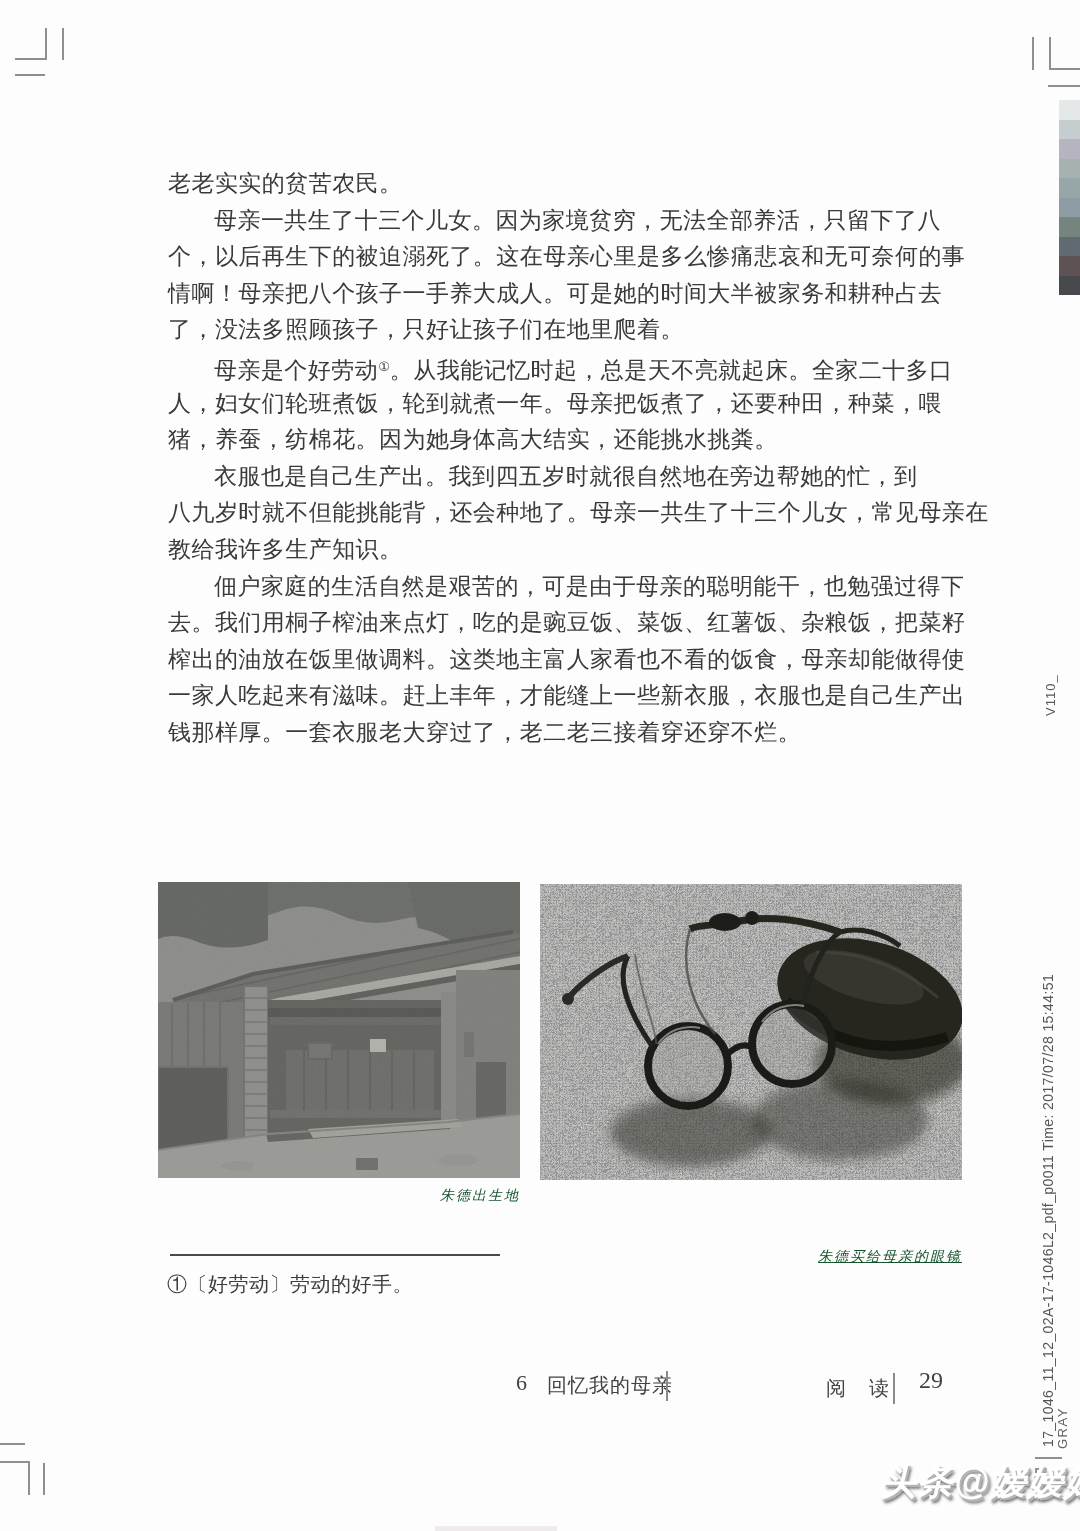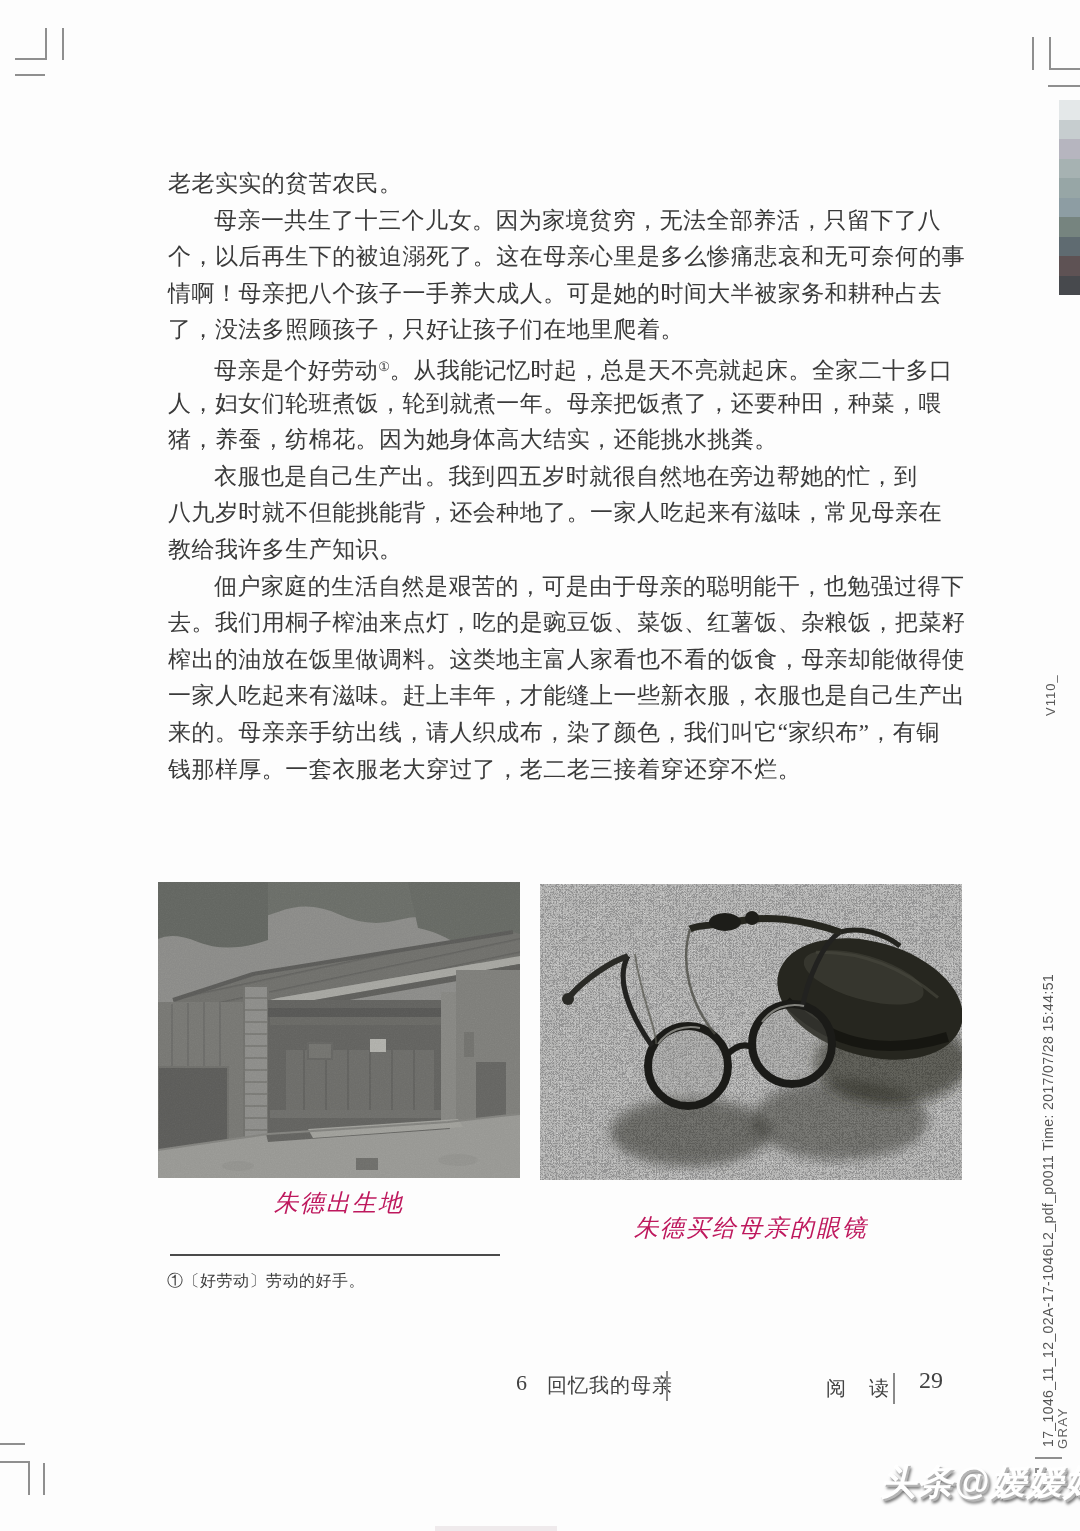--- a/index.html
+++ b/index.html
@@ -16,26 +16,26 @@
   .article{
     position:absolute;left:168px;top:166px;width:802px;
     font-size:23px;line-height:36.6px;letter-spacing:0.45px;color:#3a3a3a;
   }
   .article .line{white-space:nowrap;height:36.6px;}
   .article .line.indent{text-indent:46px;}
   .article sup{font-size:13px;vertical-align:7px;letter-spacing:0;}
   
   .figure{position:absolute;}
   .caption{
-    position:absolute;text-align:center;font-size:24px;color:#be185d;
+    position:absolute;text-align:right;font-size:14px;color:#14532d;
     font-style:italic;letter-spacing:2px;
   }
   
   .footnote-rule{position:absolute;left:170px;top:1254px;width:330px;height:2px;background:#4a4a4a;}
-  .footnote{position:absolute;left:167px;top:1271px;font-size:16px;color:#3d3d3d;letter-spacing:0.5px;}
+  .footnote{position:absolute;left:167px;top:1271px;font-size:20px;color:#3d3d3d;letter-spacing:0.5px;}
   
   .footer-item{position:absolute;color:#424242;}
   .f-num{left:516px;top:1370px;font-size:22px;}
   .f-title{left:547px;top:1372px;font-size:20px;letter-spacing:1px;}
   .f-bar1{left:666px;top:1371px;width:2px;height:30px;background:#8a8a8a;}
   .f-read{left:826px;top:1375px;font-size:20px;letter-spacing:9px;}
   .f-bar2{left:893px;top:1373px;width:2px;height:31px;background:#8a8a8a;}
   .f-page{left:919px;top:1367px;font-size:24px;}
   
   .rot{
@@ -91,27 +91,26 @@
   <div class="article">
       <div class="line">老老实实的贫苦农民。</div>
       <div class="line indent">母亲一共生了十三个儿女。因为家境贫穷，无法全部养活，只留下了八</div>
       <div class="line">个，以后再生下的被迫溺死了。这在母亲心里是多么惨痛悲哀和无可奈何的事</div>
       <div class="line">情啊！母亲把八个孩子一手养大成人。可是她的时间大半被家务和耕种占去</div>
       <div class="line">了，没法多照顾孩子，只好让孩子们在地里爬着。</div>
       <div class="line indent">母亲是个好劳动<sup>①</sup>。从我能记忆时起，总是天不亮就起床。全家二十多口</div>
       <div class="line">人，妇女们轮班煮饭，轮到就煮一年。母亲把饭煮了，还要种田，种菜，喂</div>
       <div class="line">猪，养蚕，纺棉花。因为她身体高大结实，还能挑水挑粪。</div>
       <div class="line indent">衣服也是自己生产出。我到四五岁时就很自然地在旁边帮她的忙，到</div>
-      <div class="line">八九岁时就不但能挑能背，还会种地了。一家人吃起来有滋味，常见母亲在</div>
+      <div class="line">八九岁时就不但能挑能背，还会种地了。母亲一共生了十三个儿女，常见母亲在</div>
       <div class="line">教给我许多生产知识。</div>
       <div class="line indent">佃户家庭的生活自然是艰苦的，可是由于母亲的聪明能干，也勉强过得下</div>
       <div class="line">去。我们用桐子榨油来点灯，吃的是豌豆饭、菜饭、红薯饭、杂粮饭，把菜籽</div>
       <div class="line">榨出的油放在饭里做调料。这类地主富人家看也不看的饭食，母亲却能做得使</div>
       <div class="line">一家人吃起来有滋味。赶上丰年，才能缝上一些新衣服，衣服也是自己生产出</div>
-      <div class="line">来的。母亲亲手纺出线，请人织成布，染了颜色，我们叫它“家织布”，有铜</div>
       <div class="line">钱那样厚。一套衣服老大穿过了，老二老三接着穿还穿不烂。</div>
     </div>
 
   <div class="figure" style="left:158px;top:882px;width:362px;height:296px;">
     <svg width="362" height="296" viewBox="0 0 362 296">
       <defs>
         <pattern id="tiles" width="13" height="13" patternUnits="userSpaceOnUse" patternTransform="rotate(78)">
           <rect width="13" height="13" fill="#57574f"></rect>
           <line x1="0" y1="0" x2="0" y2="13" stroke="#3b3b35" stroke-width="3"></line>
         </pattern>
@@ -235,21 +234,21 @@
       <path d="M300,48 C270,38 230,30 195,38 C175,42 160,40 150,45" fill="none" stroke="#26261f" stroke-width="7"></path>
       <ellipse cx="185" cy="38" rx="16" ry="9" fill="#1d1d19"></ellipse>
       <circle cx="212" cy="34" r="7" fill="#1d1d19"></circle>
       <path d="M300,48 C320,42 345,50 360,62" fill="none" stroke="#24241f" stroke-width="5"></path>
       <path d="M150,45 C140,80 150,120 175,150" fill="none" stroke="#4e4e46" stroke-width="2.5" opacity="0.8"></path>
       <path d="M95,70 C100,110 118,150 116,160" fill="none" stroke="#55554d" stroke-width="2" opacity="0.7"></path>
       <path d="M118,160 A40,40 0 0,1 160,144" fill="none" stroke="#e7e7e0" stroke-width="2" opacity="0.5"></path>
       <path d="M222,138 A40,40 0 0,1 264,122" fill="none" stroke="#e7e7e0" stroke-width="2" opacity="0.5"></path>
     </svg>
   </div>
-  <div class="caption" style="left:540px;top:1212px;width:422px;">朱德买给母亲的眼镜</div>
+  <div class="caption" style="left:540px;top:1248px;width:422px;text-decoration:underline;">朱德买给母亲的眼镜</div>
 
   <div class="footnote-rule"></div>
   <div class="footnote">①〔好劳动〕劳动的好手。</div>
 
   <div class="footer-item f-num">6</div>
   <div class="footer-item f-title">回忆我的母亲</div>
   <div class="footer-item f-bar1"></div>
   <div class="footer-item f-read">阅 读</div>
   <div class="footer-item f-bar2"></div>
   <div class="footer-item f-page">29</div>

